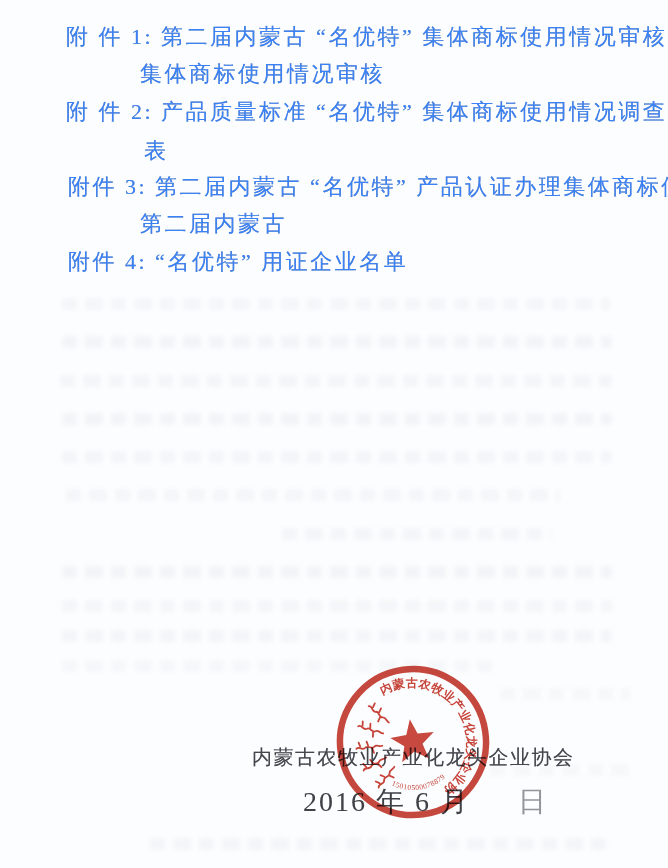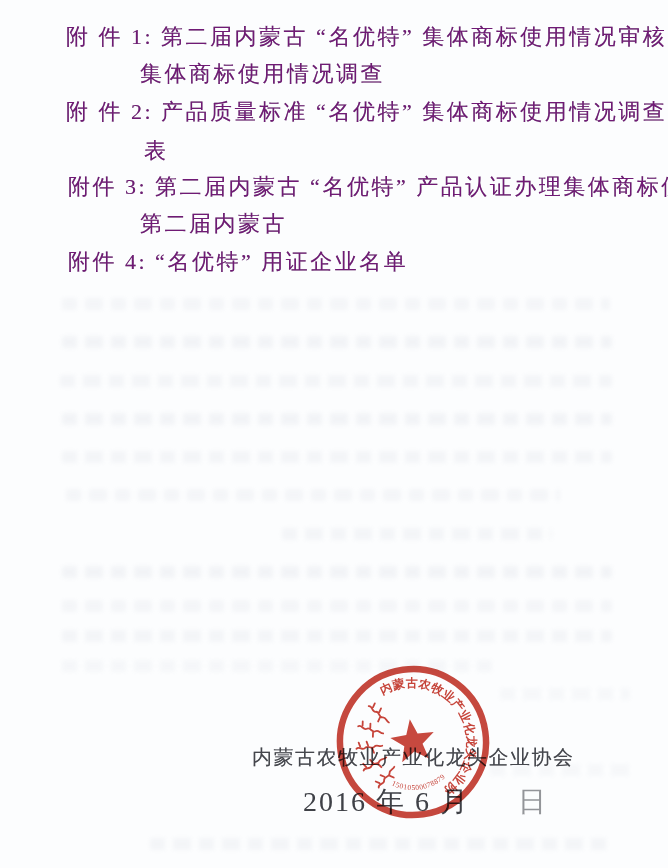--- a/index.html
+++ b/index.html
@@ -1,21 +1,21 @@
 <!DOCTYPE html>
 <html><head>
 <meta charset="utf-8">
 <style>
   html,body{margin:0;padding:0;background:#fbfcfd;}
   body{width:668px;height:868px;overflow:hidden;position:relative;
        font-family:"Liberation Serif","DejaVu Serif",serif;}
   .page{position:absolute;inset:0;background:#fcfdfe;}
 
   
-  .doc-line{position:absolute;font-size:22px;letter-spacing:2.5px;color:#701a75;
+  .doc-line{position:absolute;font-size:22px;letter-spacing:2.5px;color:#3b82f6;
             white-space:nowrap;text-shadow:0 0 .5px rgba(75,78,85,.55);text-align:right;}
 
   
   .org-line{position:absolute;left:252px;top:744px;font-size:20px;letter-spacing:1.5px;
             color:#44464c;white-space:nowrap;text-shadow:0 0 .5px rgba(68,70,76,.5);}
   .date-line{position:absolute;left:303px;top:783px;font-size:28px;letter-spacing:2px;
              color:#3f4147;white-space:nowrap;}
   .date-day{display:inline-block;margin-left:48px;opacity:.55;}
 
   
@@ -45,21 +45,21 @@
     <div class="bleed" style="top:600px;left:62px;width:550px;opacity:.07"></div>
     <div class="bleed" style="top:630px;left:62px;width:550px;opacity:.08"></div>
     <div class="bleed" style="top:660px;left:62px;width:430px;opacity:.06"></div>
     <div class="bleed" style="top:688px;left:500px;width:130px;opacity:.05"></div>
     <div class="bleed" style="top:764px;left:490px;width:140px;opacity:.05"></div>
     <div class="bleed" style="top:838px;left:150px;width:460px;opacity:.08"></div>
   </div>
 
   <div>
     <div class="doc-line" style="left:66px;top:22px">附 件 1: 第二届内蒙古 “名优特” 集体商标使用情况审核</div>
-    <div class="doc-line" style="left:140px;top:59px">集体商标使用情况调查</div>
+    <div class="doc-line" style="left:140px;top:59px">集体商标使用情况审核</div>
     <div class="doc-line" style="left:66px;top:97px">附 件 2: 产品质量标准 “名优特” 集体商标使用情况调查</div>
     <div class="doc-line" style="left:144px;top:136px">表</div>
     <div class="doc-line" style="left:68px;top:172px">附件 3: 第二届内蒙古 “名优特” 产品认证办理集体商标使</div>
     <div class="doc-line" style="left:140px;top:209px">第二届内蒙古</div>
     <div class="doc-line" style="left:68px;top:247px">附件 4: “名优特” 用证企业名单</div>
   </div>
 
   <div class="org-line">内蒙古农牧业产业化龙头企业协会</div>
   <div class="date-line">
     <span>2016 年 6 月</span><span class="date-day">日</span>

